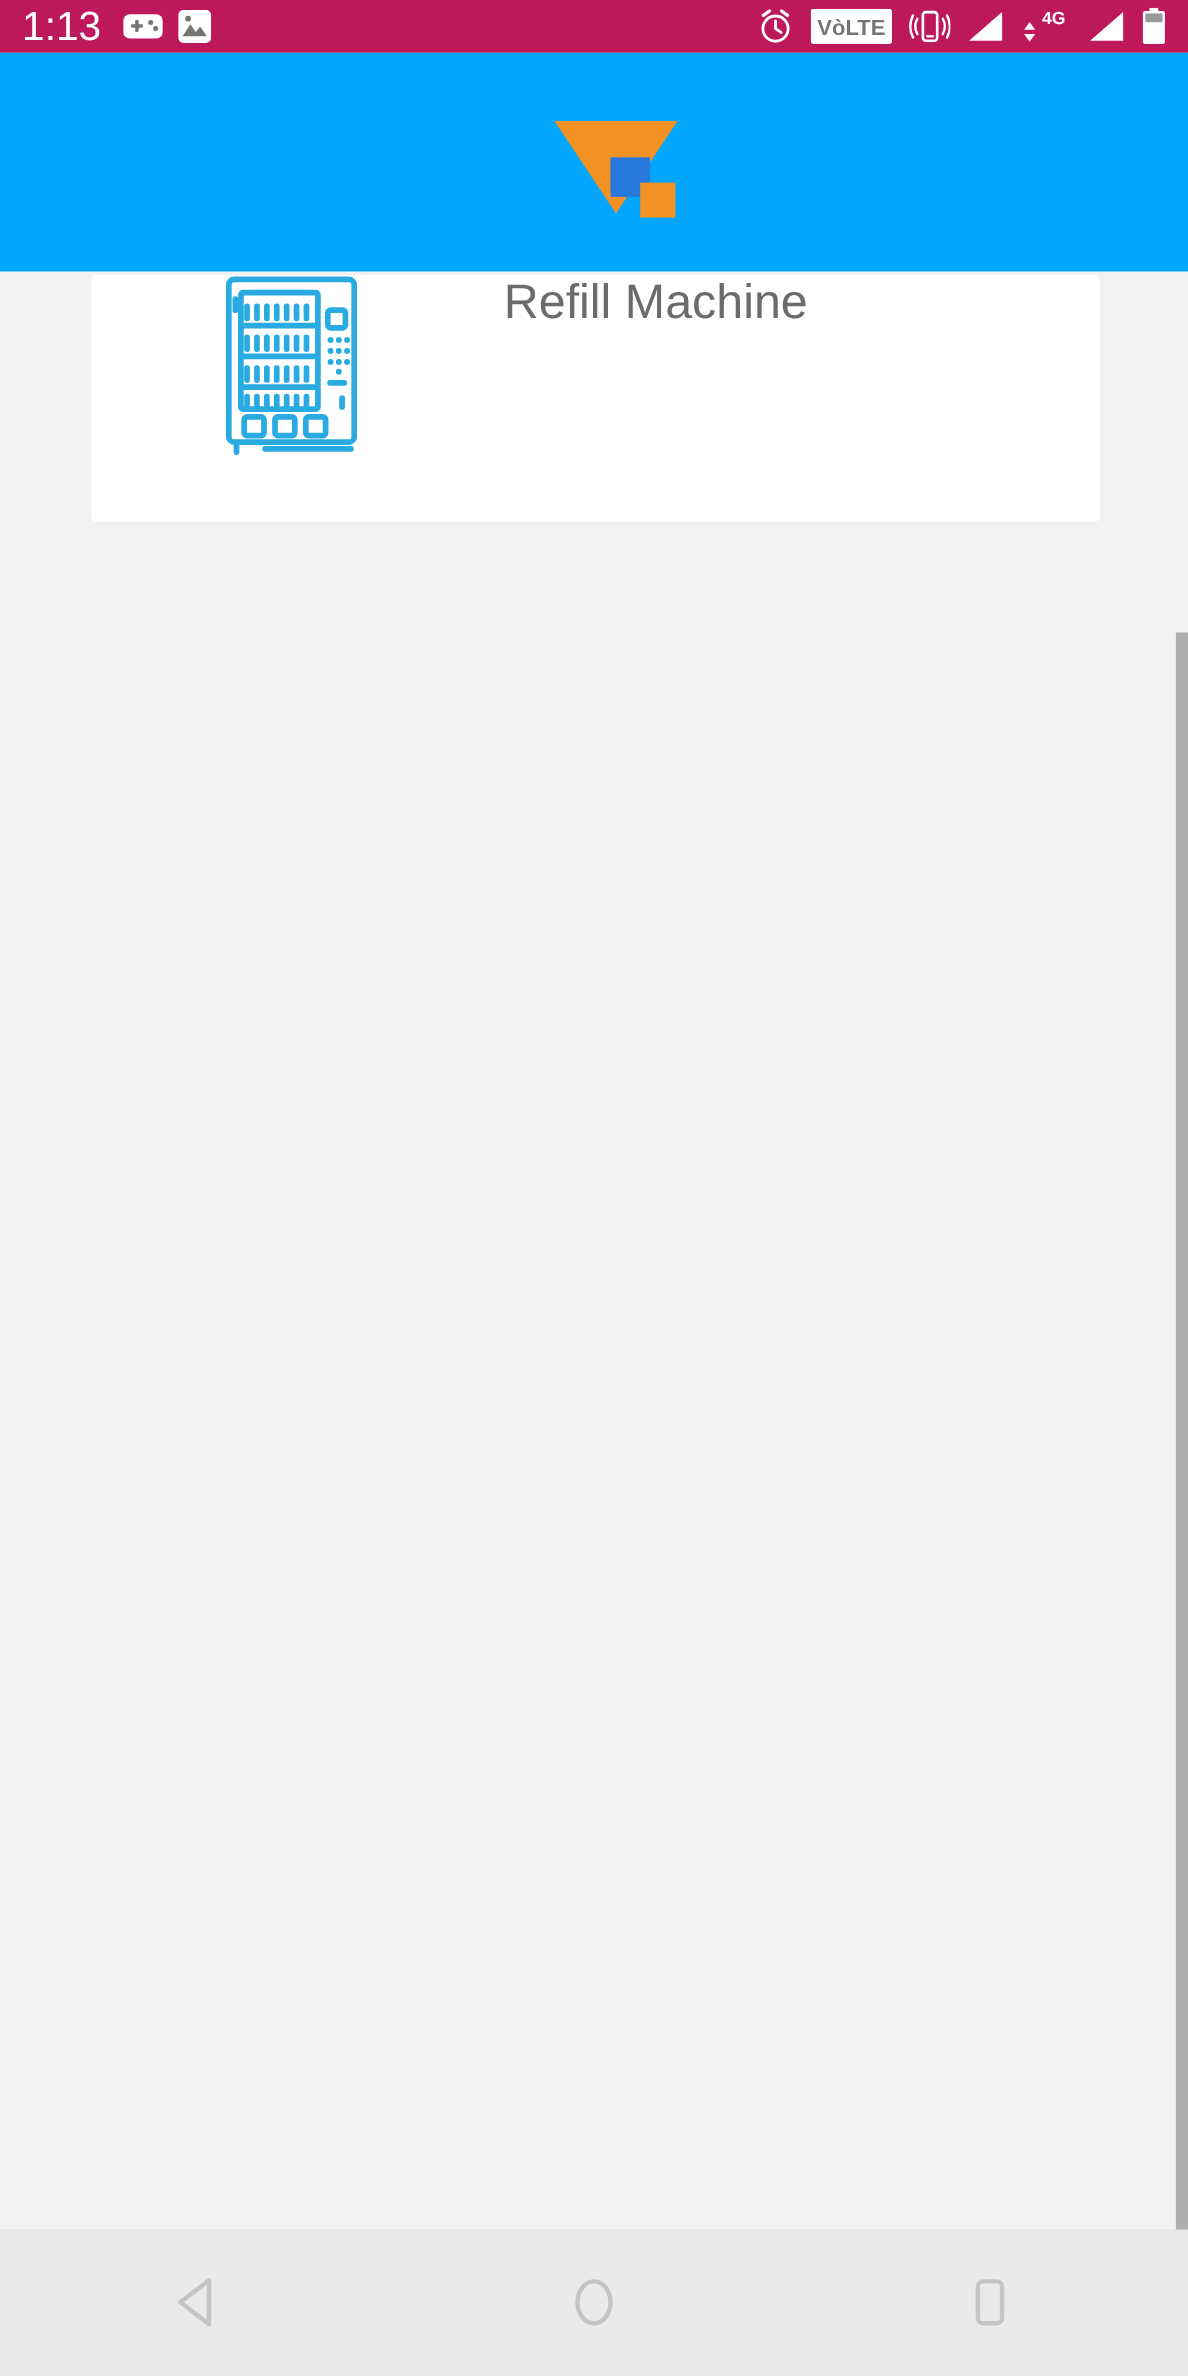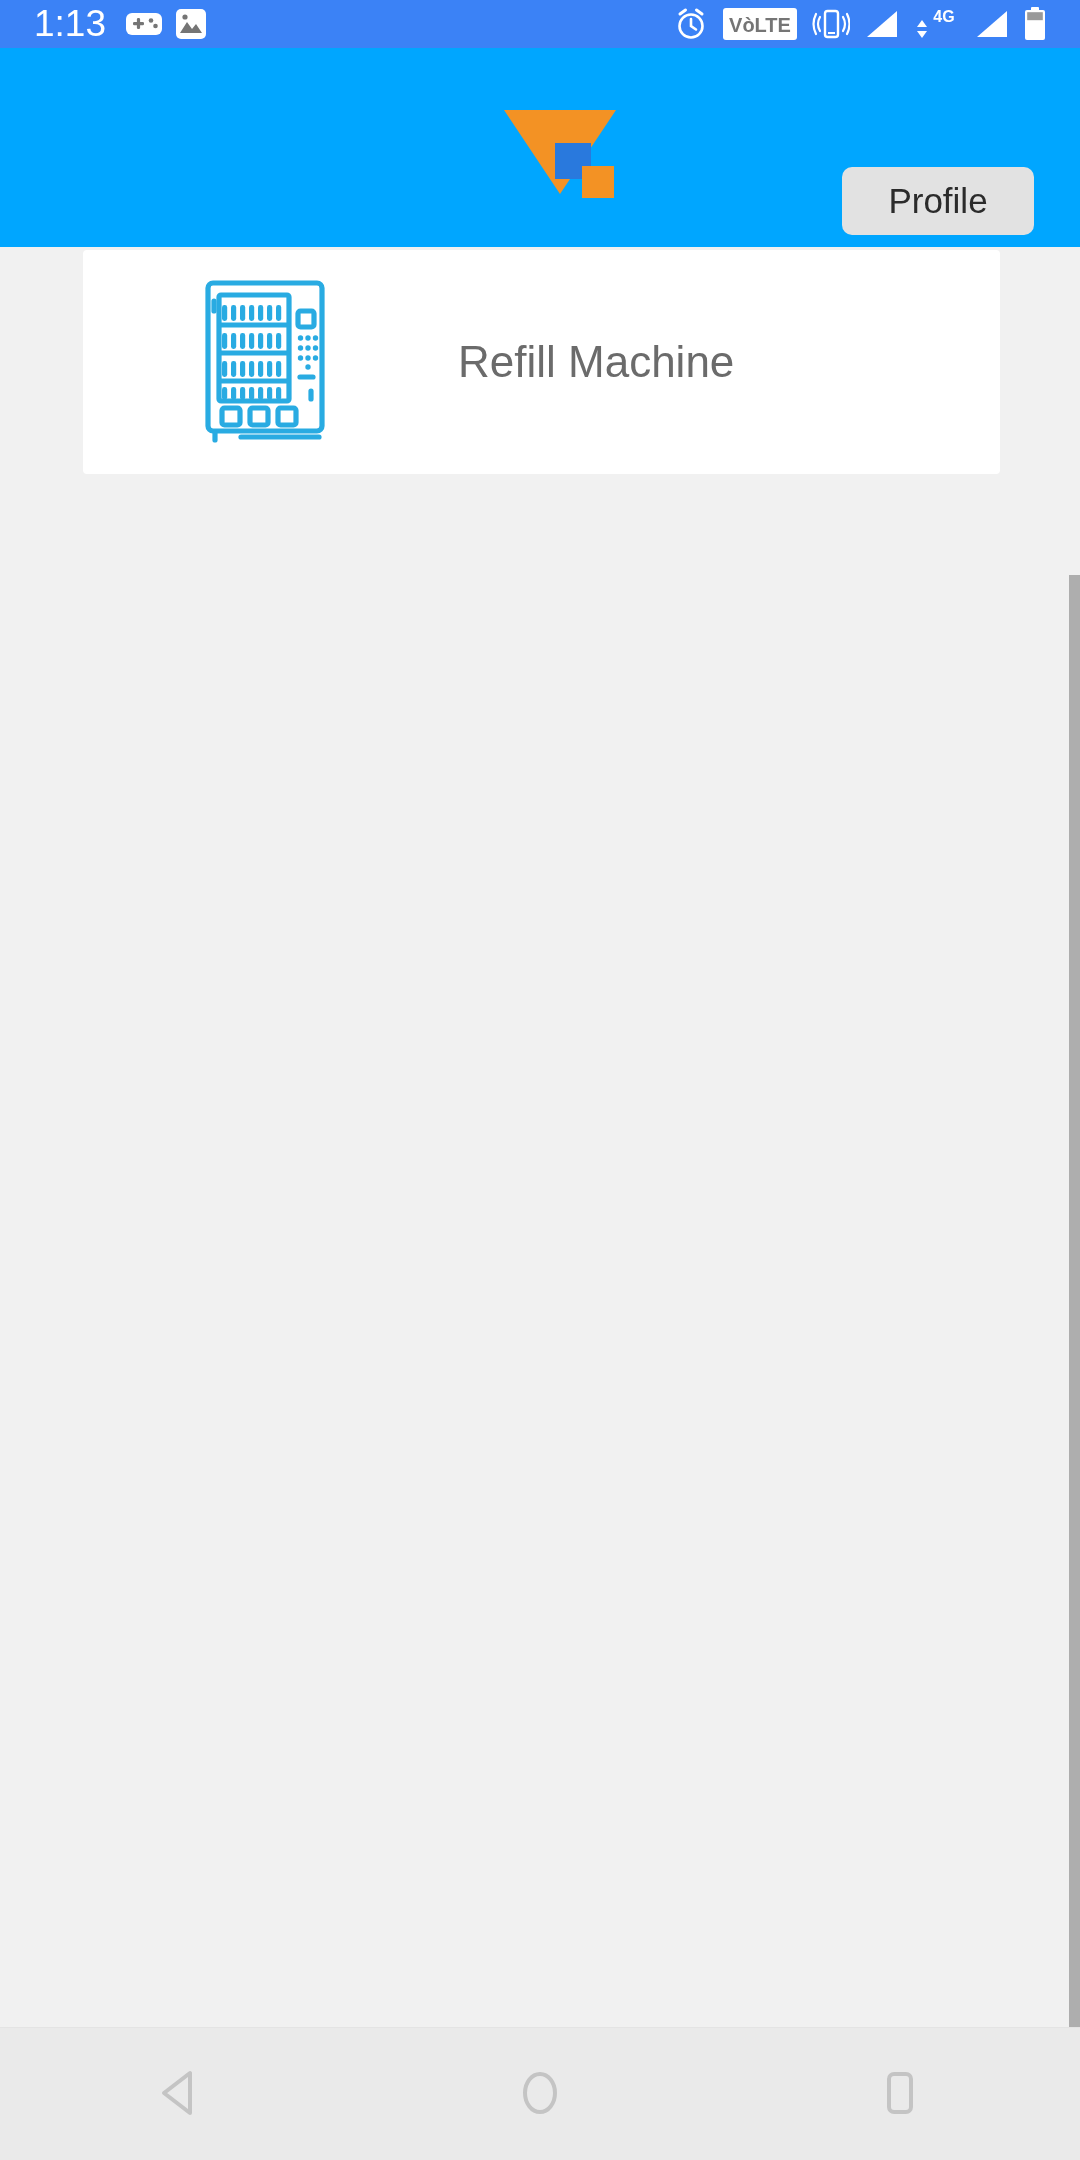--- a/index.html
+++ b/index.html
@@ -7,23 +7,23 @@
     width:1080px; height:2160px;
     background:#f1f1f1;
     font-family:"Liberation Sans", sans-serif;
     overflow:hidden;
   }
 
   
   .status-bar{
     position:absolute; top:0; left:0;
     width:1080px; height:48px;
-    background:#3b82f6;
+    background:#be185d;
     display:flex; align-items:center;
-    padding:0 34px;
+    padding:0 20px;
   }
   .status-time{
     color:#ffffff; font-size:37px; font-weight:400;
     letter-spacing:0px; line-height:48px;
     margin-right:20px;
   }
   .status-left-icons{ display:flex; align-items:center; gap:14px; }
   .status-right{ margin-left:auto; display:flex; align-items:center; gap:15px; }
   .sb-icon{ display:flex; align-items:center; justify-content:center;text-align:right; }
 
@@ -52,21 +52,21 @@
   .content-area{
     position:absolute; top:247px; left:0;
     width:1080px; height:1780px;
     background:#f1f1f1;
   }
   .machine-card{
     position:absolute; left:83px; top:3px;
     width:917px; height:224px;
     background:#ffffff;
     border-radius:4px;
-    display:flex; align-items:center;
+    display:flex; align-items:flex-start;
     cursor:pointer;
   }
   .machine-icon{
     margin-left:118px;
     width:128px; height:166px;
     flex:0 0 auto;
   }
   .machine-label{
     margin-left:129px;
     color:#6b6b6b;
@@ -181,21 +181,20 @@
 
 <div class="app-header">
   <div class="logo-wrap">
     <svg width="120" height="110" viewBox="0 0 120 110">
       <path d="M4 22 L116 22 L60 106 Z" fill="#F39224"></path>
       <rect x="55" y="55" width="36" height="36" fill="#2979DD"></rect>
       <rect x="82" y="78" width="32" height="32" fill="#F39224"></rect>
     </svg>
   </div>
 
-  <button class="profile-btn">Profile</button>
 </div>
 
 <div class="content-area">
 
   <div class="machine-card">
     <span class="machine-icon">
       <svg width="128" height="166" viewBox="0 0 128 166">
         <g fill="none" stroke="#29ABE2" stroke-width="5.2" stroke-linecap="round" stroke-linejoin="round">
 
           <rect x="7" y="4" width="114" height="148" rx="5"></rect>

